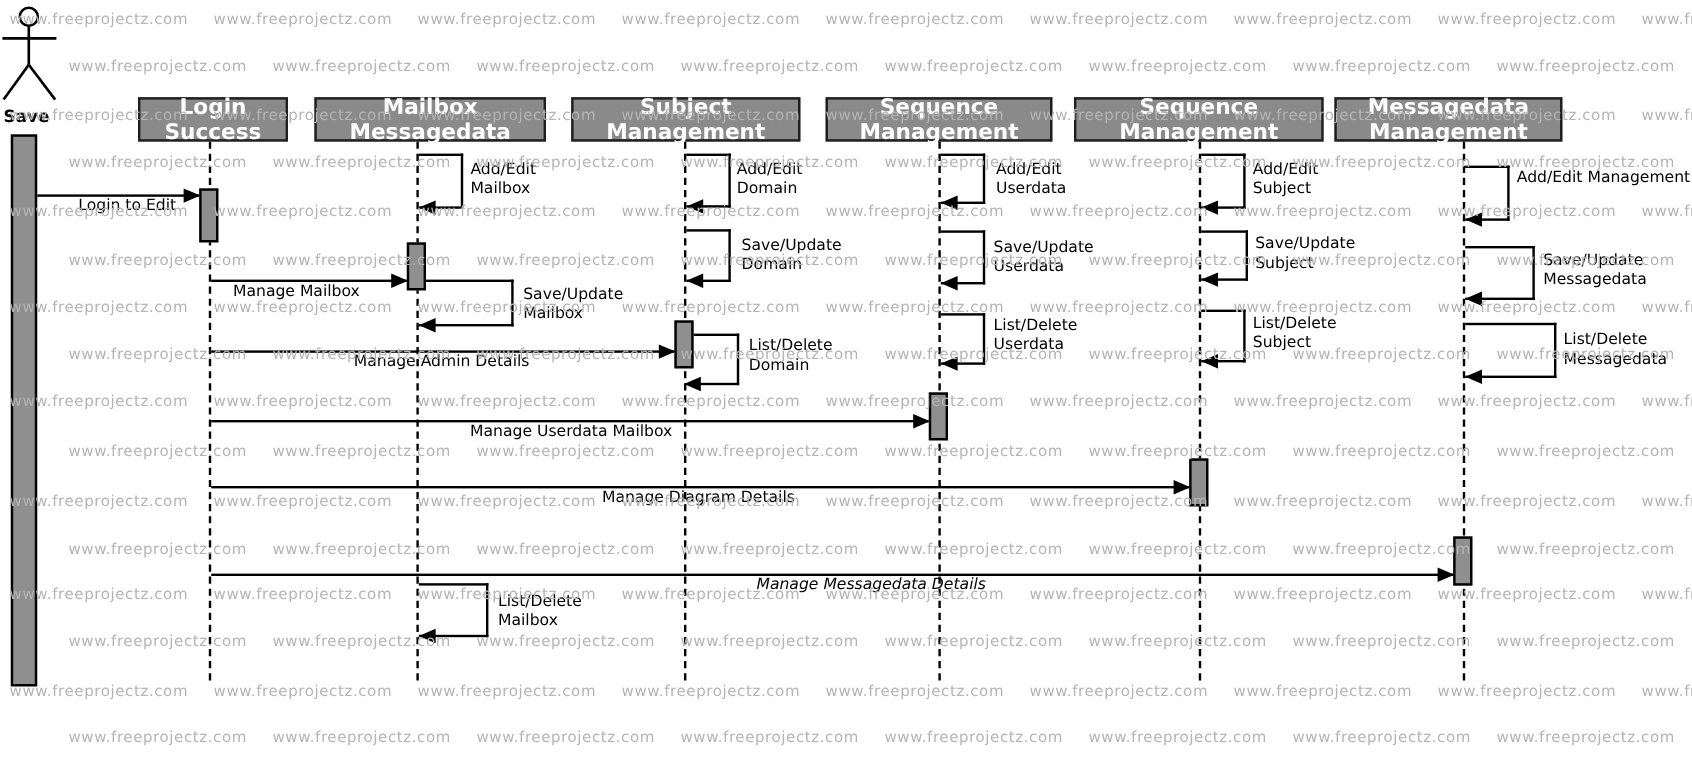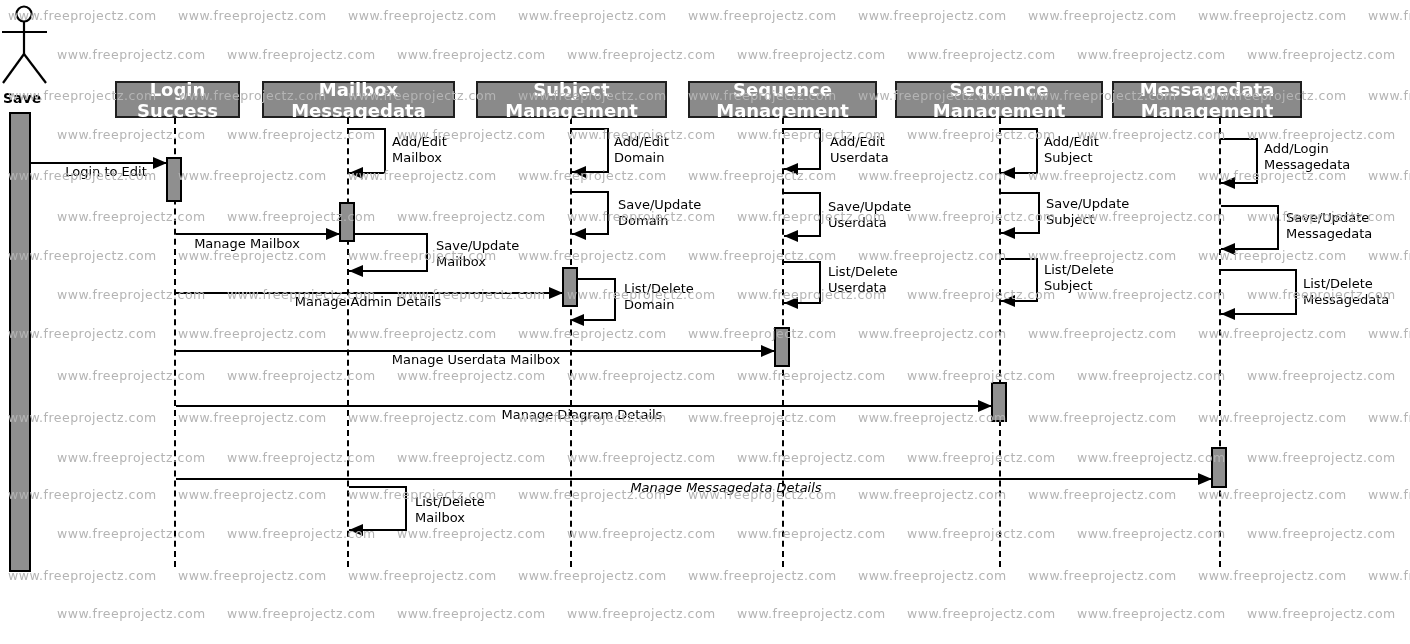--- a/index.html
+++ b/index.html
@@ -148,21 +148,21 @@
       <div class="loop" style="left: 1001px; top: 192px; width: 39px; height: 42px;"></div>
       <div class="arrow-left" style="left: 1001px; top: 227px;"></div>
       <div class="msg-label" style="left: 1046px; top: 196px;">Save/Update
 Subject</div>
       <div class="loop" style="left: 1001px; top: 258px; width: 37px; height: 44px;"></div>
       <div class="arrow-left" style="left: 1001px; top: 295px;"></div>
       <div class="msg-label" style="left: 1044px; top: 262px;">List/Delete
 Subject</div>
       <div class="loop" style="left: 1221px; top: 138px; width: 37px; height: 46px;"></div>
       <div class="arrow-left" style="left: 1221px; top: 177px;"></div>
-      <div class="msg-label" style="left: 1264px; top: 141px;">Add/Login Messagedata</div>
+      <div class="msg-label" style="left: 1264px; top: 141px;">Add/Edit Management</div>
       <div class="loop" style="left: 1221px; top: 205px; width: 58px; height: 45px;"></div>
       <div class="arrow-left" style="left: 1221px; top: 243px;"></div>
       <div class="msg-label" style="left: 1286px; top: 210px;">Save/Update
 Messagedata</div>
       <div class="loop" style="left: 1221px; top: 269px; width: 76px; height: 46px;"></div>
       <div class="arrow-left" style="left: 1221px; top: 308px;"></div>
       <div class="msg-label" style="left: 1303px; top: 276px;">List/Delete
 Messagedata</div>
       <div class="wm" style="left: 8px; top: 8px;">www.freeprojectz.com</div>
       <div class="wm" style="left: 178px; top: 8px;">www.freeprojectz.com</div>

